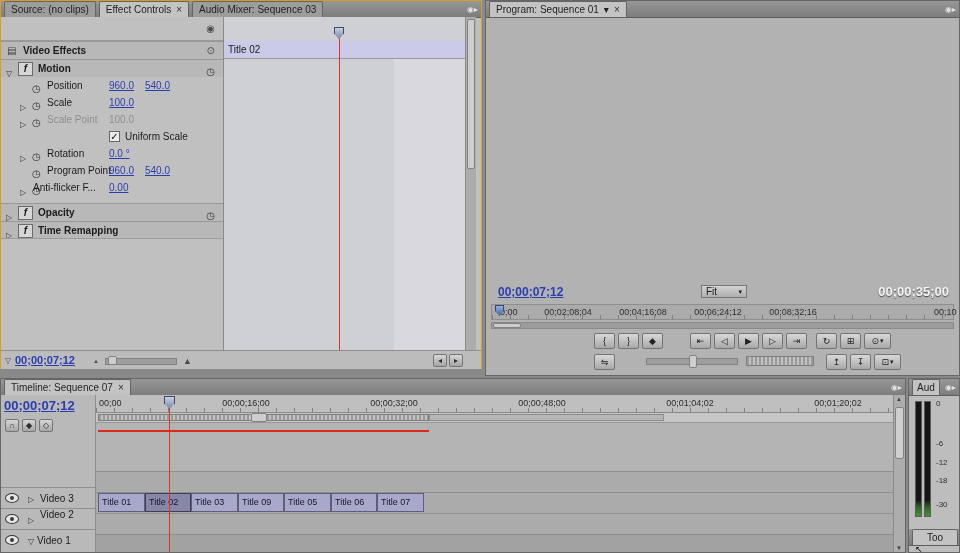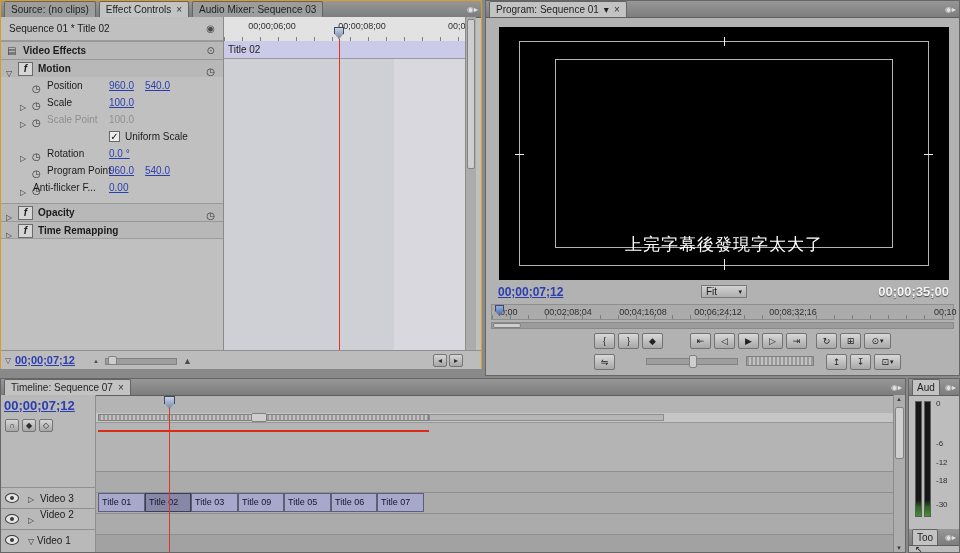--- a/index.html
+++ b/index.html
@@ -53,21 +53,20 @@
           <span>Effect Controls</span>
           <span class="closex">×</span>
         </div>
       <div class="tab">
           <span>Audio Mixer: Sequence 03</span>
         </div>
       <span class="pmenu">◉▸</span>
     </div>
 
     <div class="row" style="top:16px;height:24px;line-height:24px;border-bottom:1px solid #9a9a9a">
-      <span style="position:absolute;left:8px">Sequence 01 * Title 02</span>
       <span style="position:absolute;right:8px;color:#4a4a4a">◉</span>
     </div>
 
     <div class="row sect" style="top:40px;height:18px;line-height:18px">
       <span style="position:absolute;left:6px;font-weight:normal;color:#3f3f3f">▤</span>
       <span style="position:absolute;left:22px">Video Effects</span>
       <span style="position:absolute;right:8px;font-weight:normal;color:#4a4a4a">⊙</span>
     </div>
 
     <div class="row sect" style="top:58px;height:18px;line-height:18px">
@@ -131,26 +130,20 @@
       <span class="stopw" style="right:8px;top:3px;font-weight:normal">◷</span>
     </div>
     <div class="row sect" style="top:220px;height:18px;line-height:18px;border-bottom:1px solid #9d9d9d">
       <span class="tw" style="left:5px;top:5px;font-weight:normal">▷</span>
       <span class="fxb" style="left:17px;top:2px">f</span>
       <span style="position:absolute;left:37px">Time Remapping</span>
     </div>
 
     <div style="position:absolute;left:222px;top:16px;width:242px;height:333px;background:#cfcfd6;border-left:1px solid #8a8a8a;overflow:hidden">
       <div style="position:absolute;left:170px;top:24px;bottom:0;width:72px;background:#d8d8de"></div>
-      <div style="position:absolute;left:0;top:0;right:0;height:24px;background:#e2e2e2;border-bottom:1px solid #9a9a9a">
-        <span class="rlabel center" style="left:48px;top:4px">00;00;06;00</span>
-        <span class="rlabel center" style="left:138px;top:4px">00;00;08;00</span>
-        <span class="rlabel" style="left:224px;top:4px">00;0</span>
-        <div class="ruler-ticks"></div>
-      </div>
       <div style="position:absolute;left:0;top:24px;right:0;height:17px;background:#cbcbe9;border-bottom:1px solid #9a9a9a;line-height:17px">
         <span style="position:absolute;left:4px">Title 02</span>
       </div>
       <div class="redline" style="left:115px;top:22px;bottom:0;width:1px"></div>
       <div class="cti" style="left:110px;top:10px;width:10px;height:12px"></div>
     </div>
 
     <div style="position:absolute;left:464px;top:16px;width:10px;height:333px;background:#acacac;border-left:1px solid #8c8c8c">
       <div class="thumb" style="left:1px;right:1px;top:2px;height:150px"></div>
     </div>
@@ -171,30 +164,20 @@
   <div class="panel" style="left:485px;top:0;width:475px;height:376px;background:#b2b2b2">
     <div class="tabbar">
       <div class="tab active">
         <span>Program: Sequence 01</span>
         <span>▾</span>
         <span class="closex">×</span>
       </div>
       <span class="pmenu">◉▸</span>
     </div>
 
-    <div style="position:absolute;left:13px;top:26px;width:450px;height:253px;background:#000;overflow:hidden">
-      <div class="safe" style="left:20px;top:14px;right:20px;bottom:14px"></div>
-      <div class="safe" style="left:56px;top:32px;right:56px;bottom:32px"></div>
-      <div class="tick" style="left:50%;top:10px;width:1px;height:9px"></div>
-      <div class="tick" style="left:50%;bottom:10px;width:1px;height:9px"></div>
-      <div class="tick" style="left:16px;top:50%;width:9px;height:1px"></div>
-      <div class="tick" style="right:16px;top:50%;width:9px;height:1px"></div>
-      <div style="position:absolute;left:0;right:0;bottom:24px;text-align:center;color:#fff;font-size:17px;letter-spacing:1px;font-family:sans-serif">上完字幕後發現字太大了</div>
-      <div class="tick" style="left:50%;bottom:10px;width:1px;height:11px"></div>
-    </div>
 
     <span class="tc" style="position:absolute;left:12px;top:284px;font-size:12px">00;00;07;12</span>
     <div style="position:absolute;left:215px;top:284px;width:46px;height:13px;border:1px solid #787878;background:linear-gradient(#d2d2d2,#aeaeae);display:flex;justify-content:space-between;align-items:center;padding:0 4px;box-sizing:border-box">
       <span>Fit</span>
       <span style="font-size:7px">▾</span>
     </div>
     <span style="position:absolute;right:10px;top:283px;font-size:13px;font-weight:bold;color:#f4f4f4;text-shadow:0 1px 1px #4a4a4a">00;00;35;00</span>
 
     <div style="position:absolute;left:5px;top:303px;right:5px;height:16px;background:#ababab;border:1px solid #8e8e8e;box-sizing:border-box">
       <span class="rlabel" style="left:8px;top:2px">0;00</span>
@@ -309,20 +292,29 @@
       <div style="position:absolute;left:0;top:134px;width:95px;height:21px;border-top:1px solid #909090">
         <span class="eye" style="left:4px;top:5px">
             <span class="pupil"></span>
           </span>
         <span class="tw" style="left:27px;top:7px">▽</span>
         <span style="position:absolute;left:36px;top:5px">Video 1</span>
       </div>
 
     </div>
 
+    <div style="position:absolute;left:95px;top:16px;right:12px;height:18px;background:#bfbfbf;border-bottom:1px solid #8b8b8b;box-sizing:border-box;overflow:hidden">
+      <span class="rlabel" style="left:3px;top:3px">00;00</span>
+      <span class="rlabel center" style="left:150px;top:3px">00;00;16;00</span>
+      <span class="rlabel center" style="left:298px;top:3px">00;00;32;00</span>
+      <span class="rlabel center" style="left:446px;top:3px">00;00;48;00</span>
+      <span class="rlabel center" style="left:594px;top:3px">00;01;04;02</span>
+      <span class="rlabel center" style="left:742px;top:3px">00;01;20;02</span>
+      <div class="ruler-ticks"></div>
+    </div>
 
     <div style="position:absolute;left:95px;top:34px;right:12px;height:10px;background:#c6c6c6;border-bottom:1px solid #979797;box-sizing:border-box">
       <div class="ridges" style="position:absolute;left:2px;top:1px;width:331px;height:7px"></div>
       <div style="position:absolute;left:333px;top:1px;width:235px;height:7px;background:#b6b6b6;border:1px solid #8d8d8d;box-sizing:border-box"></div>
       <div class="thumb" style="left:155px;top:0;width:16px;height:9px"></div>
     </div>
     <div class="redline" style="left:97px;top:51px;width:331px;height:2px;background:#dd2a17"></div>
 
     <div style="position:absolute;left:95px;top:92px;right:12px;height:21px;background:#ababab;border-top:1px solid #8f8f8f"></div>
     <div style="position:absolute;left:95px;top:113px;right:12px;height:21px;background:#ababab;border-top:1px solid #8f8f8f"></div>
@@ -356,21 +348,21 @@
     </div>
     <div class="meterbar" style="left:6px;top:22px;height:116px"></div>
     <div class="meterbar" style="left:15px;top:22px;height:116px"></div>
     <span class="rlabel" style="left:27px;top:20px;font-size:8px">0</span>
     <span class="rlabel" style="left:27px;top:60px;font-size:8px">-6</span>
     <span class="rlabel" style="left:27px;top:79px;font-size:8px">-12</span>
     <span class="rlabel" style="left:27px;top:97px;font-size:8px">-18</span>
     <span class="rlabel" style="left:27px;top:121px;font-size:8px">-30</span>
 
     <div class="tabbar" style="top:150px;height:16px">
-      <div class="tab active" style="padding:0 4px">
+      <div class="tab active" style="padding:0 14px">
           <span>Too</span>
         </div>
       <span class="pmenu">◉▸</span>
     </div>
     <span style="position:absolute;left:6px;top:165px;font-size:9px;color:#111">↖</span>
   </div>
 
 </div>
 
 </body></html>

